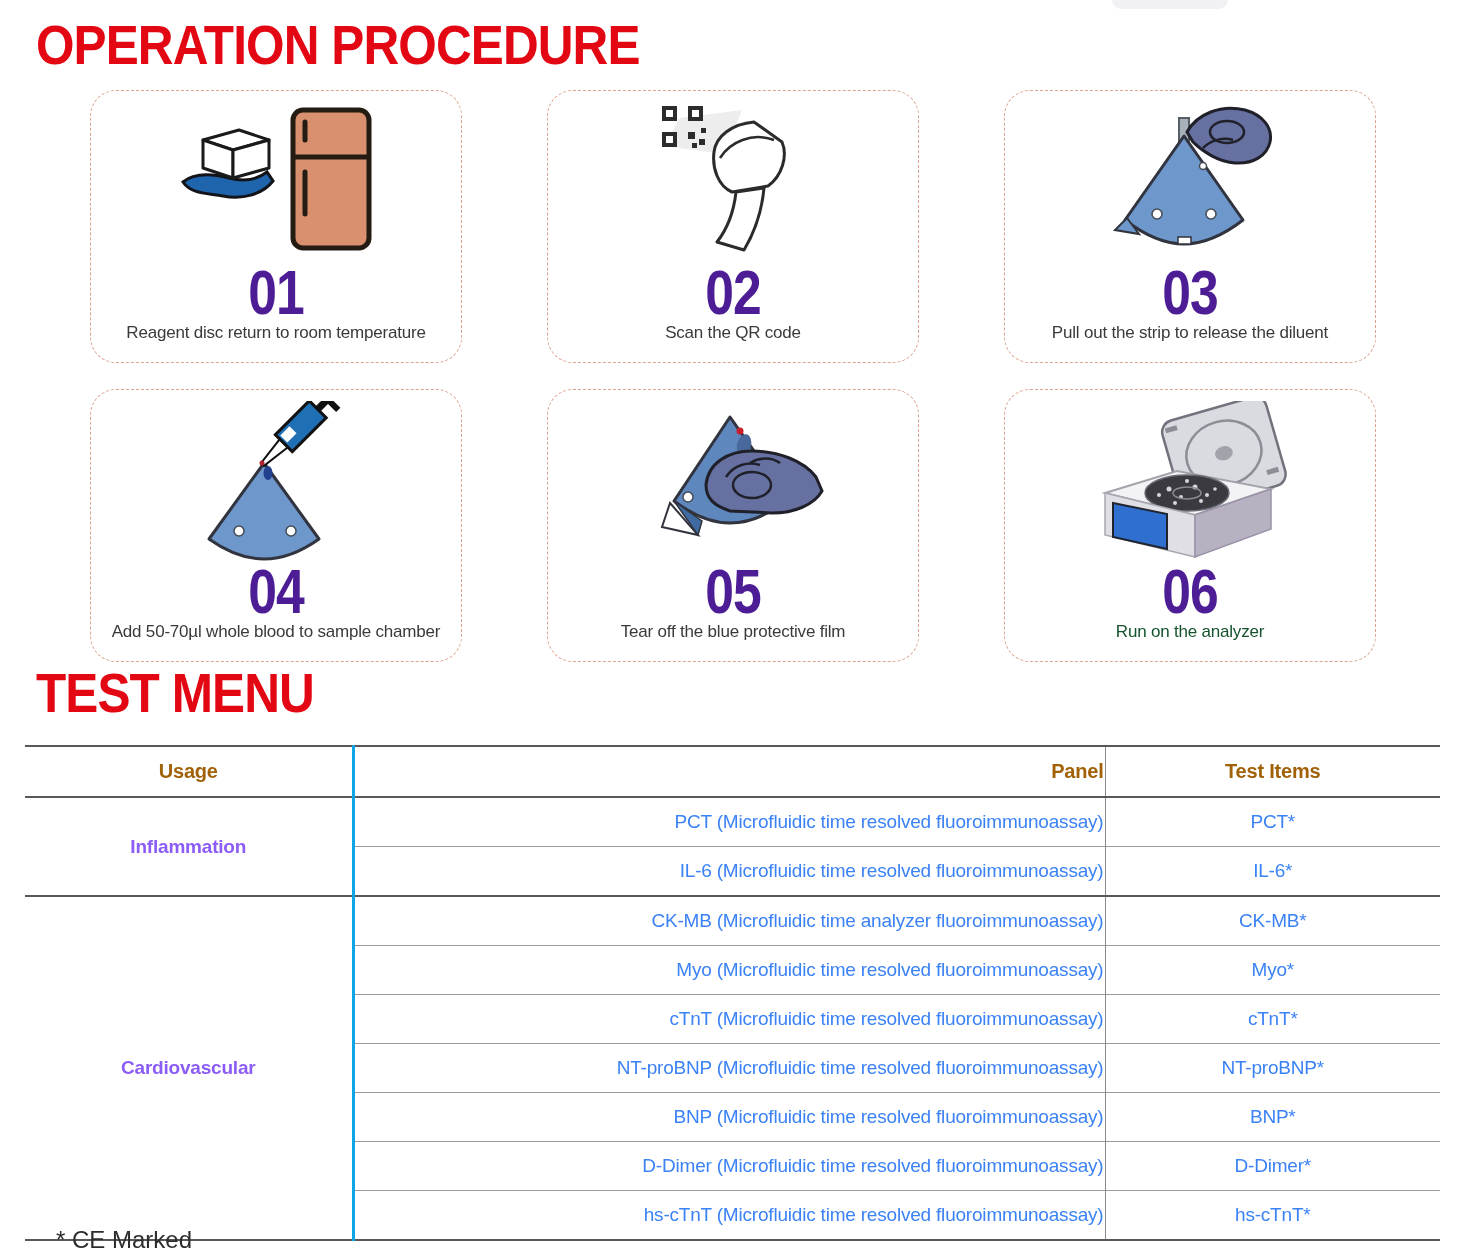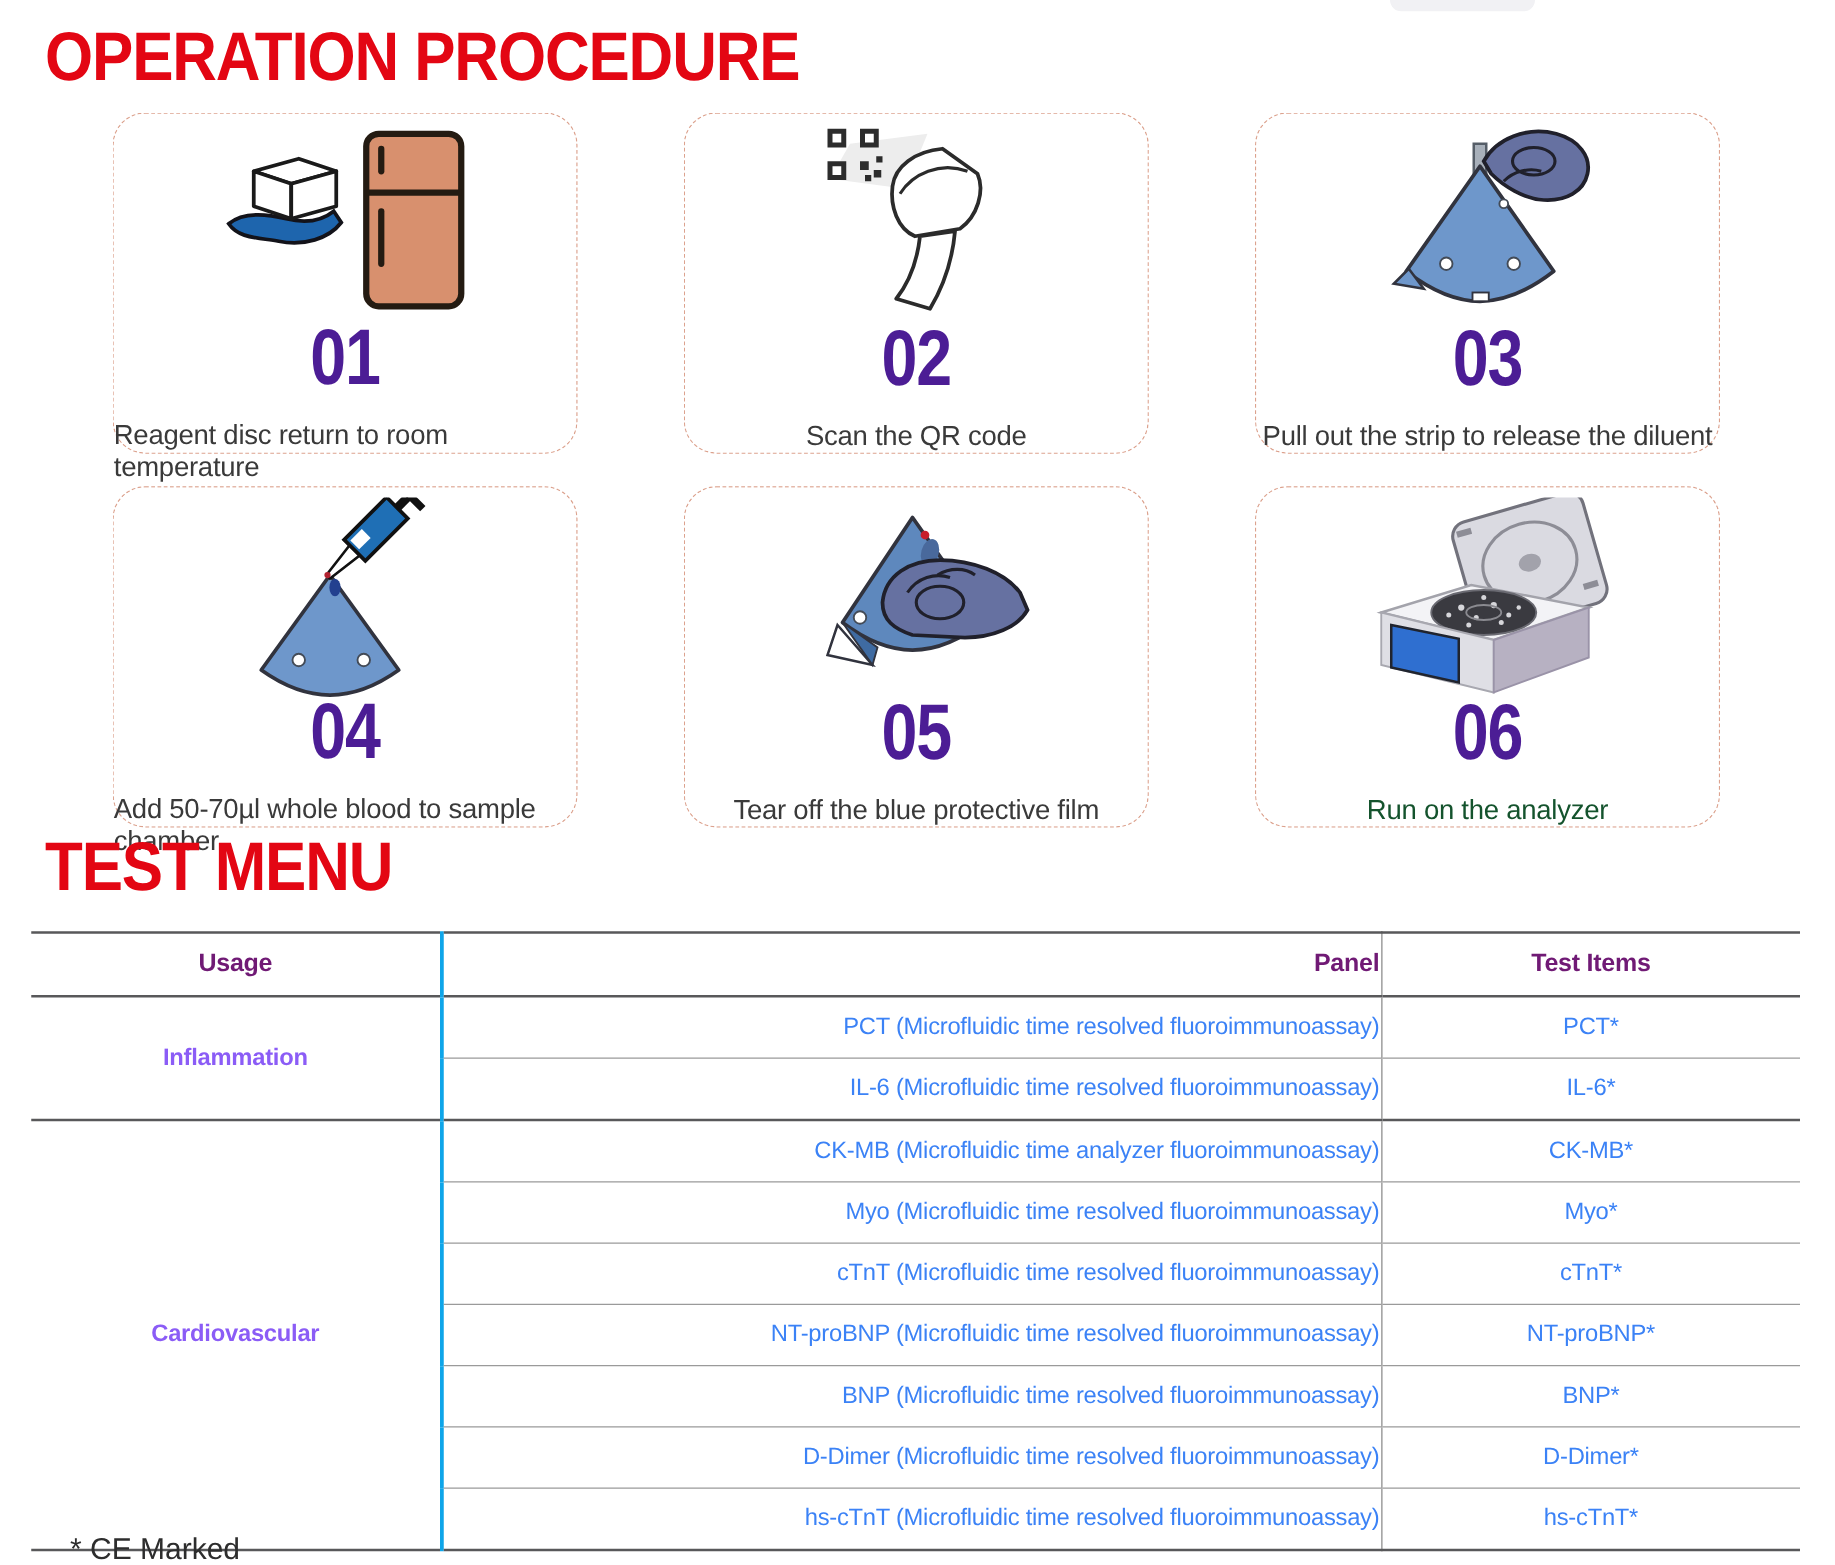--- a/index.html
+++ b/index.html
@@ -20,30 +20,30 @@
     position:absolute;top:90px;left:90px;
     display:grid;grid-template-columns:repeat(3,372px);column-gap:85px;row-gap:26px;
   }
   .card{
     width:372px;height:273px;border:1.5px dashed #dca28e;border-radius:26px;
     display:flex;flex-direction:column;align-items:center;box-sizing:border-box;
   }
   .art{height:166px;margin-top:8px;display:flex;align-items:center;justify-content:center;}
   .num{color:#4c1d95;font-weight:700;font-size:63px;line-height:.86;}
   .num>span{display:inline-block;transform:scaleX(.82);transform-origin:center;letter-spacing:-1px;}
-  .caption{margin-top:22px;font-size:22px;color:#3a3a3a;letter-spacing:-.2px;}
+  .caption{margin-top:4px;font-size:17px;color:#3a3a3a;letter-spacing:-.2px;}
   .caption.red{color:#14532d;}
   
   .tm-table{
     position:absolute;top:745px;left:25px;width:1415px;
     border-collapse:collapse;table-layout:fixed;
     border-top:2px solid #58585a;border-bottom:2px solid #58585a;
   }
   .tm-table th{
-    height:47px;font-size:20px;font-weight:bold;color:#701a75;text-align:center;
+    height:47px;font-size:20px;font-weight:bold;color:#a16207;text-align:center;
     border-bottom:2px solid #58585a;letter-spacing:-.2px;
   }
   .tm-table td{
     height:46px;font-size:19px;color:#3b82f6;text-align:center;
     border-top:1px solid #9a9a9a;letter-spacing:-.2px;
   }
   .tm-table .col-panel{border-left:3px solid #0ea5e9;border-right:1px solid #8a8a8a;text-align:right;}
   .tm-table tr.group-start td{border-top:2px solid #58585a;}
   .tm-table td.usage{font-weight:bold;color:#8b5cf6;}
   .footnote{position:absolute;top:1226px;left:56px;font-size:24px;color:#2d2d2d;}

